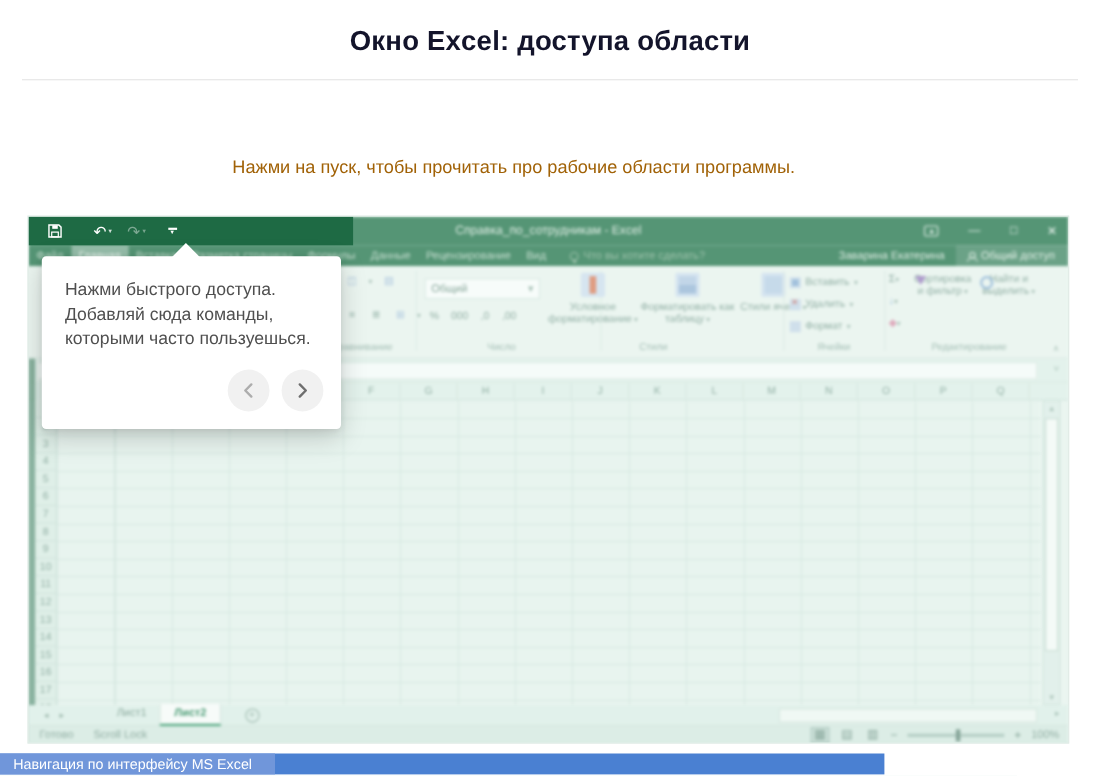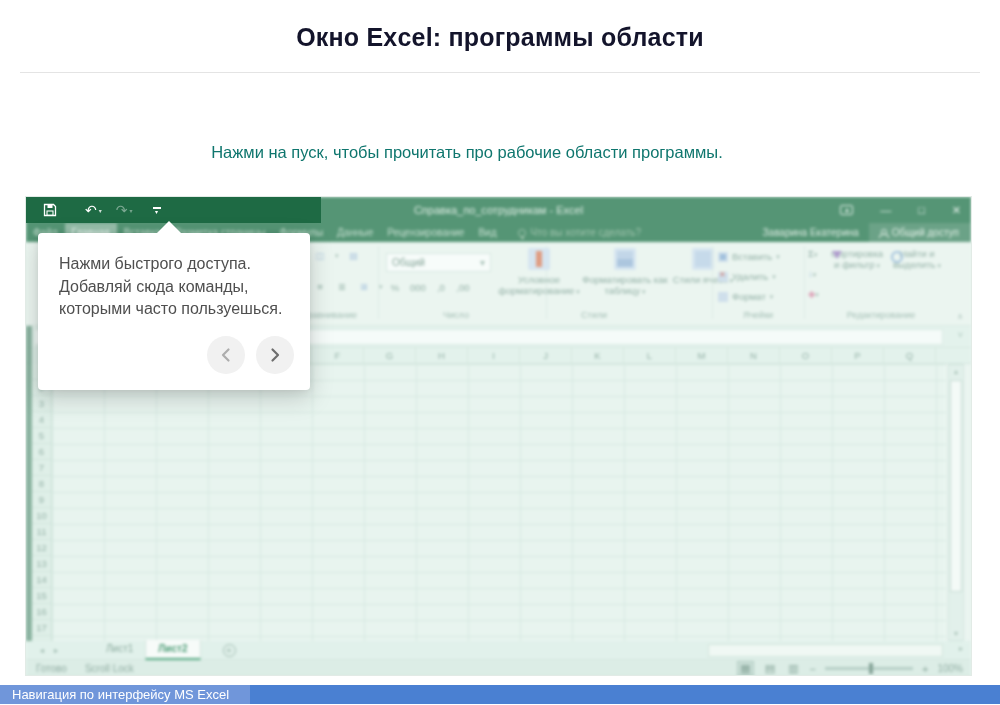--- a/index.html
+++ b/index.html
@@ -2,21 +2,21 @@
 <html><head>
 <meta charset="utf-8">
 <style>
   * { margin:0; padding:0; box-sizing:border-box; }
   html,body { width:1000px; height:705px; background:#fff; font-family:"Liberation Sans","DejaVu Sans",sans-serif; }
   .page { position:relative; width:1000px; height:705px; overflow:hidden; background:#fff; }
 
   
   .page-title { margin-top:22px; text-align:center; font-size:25px; font-weight:700; color:#13142b; line-height:30px; letter-spacing:.2px; }
   .divider { border:none; border-top:1px solid #e4e4e4; margin:20px 20px 0 20px; }
-  .instruction { margin-top:70px; text-align:center; font-size:16.5px; color:#0f766e; padding-right:66px; }
+  .instruction { margin-top:70px; text-align:center; font-size:16.5px; color:#a16207; padding-right:66px; }
 
   
   .excel { position:absolute; left:25px; top:196px; width:947px; height:480px; overflow:hidden; border:1px solid #e2ebe6; background:#e7f3ee; }
   .excel-faded { position:absolute; inset:0; filter:blur(1.4px); }
   .wash { position:absolute; inset:0; background:rgba(255,255,255,0.16); pointer-events:none; }
 
   .titlebar { position:absolute; left:0; top:0; width:100%; height:26px; background:#35815b; }
   .doc-title { position:absolute; left:0; right:0; top:0; height:26px; line-height:26px; text-align:center; color:#d7e9de; font-size:11px; }
   .win-controls { position:absolute; right:10px; top:0; height:26px; display:flex; align-items:center; gap:27px; color:#e7f2ec; font-size:11px; }
   .rdo-icon { display:inline-block; width:13px; height:10px; border:1px solid #dcebe3; border-radius:2px; position:relative; }
@@ -115,30 +115,30 @@
 
   
   .tooltip { position:absolute; left:12px; top:36px; width:272px; background:#fff; border-radius:4px; box-shadow:0 8px 24px rgba(0,0,0,.18), 0 2px 6px rgba(0,0,0,.08); padding:20px 16px 16px 21px; }
   .tooltip-arrow { position:absolute; left:118px; top:-12px; width:0; height:0; border-left:13px solid transparent; border-right:13px solid transparent; border-bottom:13px solid #fff; }
   .tooltip-text { font-size:16px; line-height:1.42; color:#4f4f4f; }
   .tooltip-nav { display:flex; justify-content:flex-end; gap:11px; margin-top:15px; }
   .navbtn { width:38px; height:38px; border-radius:50%; border:none; background:#f1f1f1; display:flex; align-items:center; justify-content:center; cursor:pointer; }
   .navbtn svg { display:block; }
 
   
-  .footer-bar { position:absolute; left:0; top:685px; width:1000px; height:19px; background:#4a80d2; }
+  .footer-bar { position:absolute; left:0; top:685px; width:804px; height:19px; background:#4a80d2; }
   .footer-fill { width:250px; height:19px; background:#7096da; display:flex; align-items:center; }
   .footer-label { color:#fff; font-size:13px; margin-left:12px; white-space:nowrap; }
 </style>
 </head>
 <body>
 
 <div class="page">
 
-  <h1 class="page-title">Окно Excel: программы области</h1>
+  <h1 class="page-title">Окно Excel: доступа области</h1>
   <hr class="divider">
   <p class="instruction">Нажми на пуск, чтобы прочитать про рабочие области программы.</p>
 
   <div class="excel">
     <div class="excel-faded">
 
       <div class="titlebar">
         <div class="doc-title">Справка_по_сотрудникам - Excel</div>
         <div class="win-controls">
           <span class="rdo-icon"></span>

